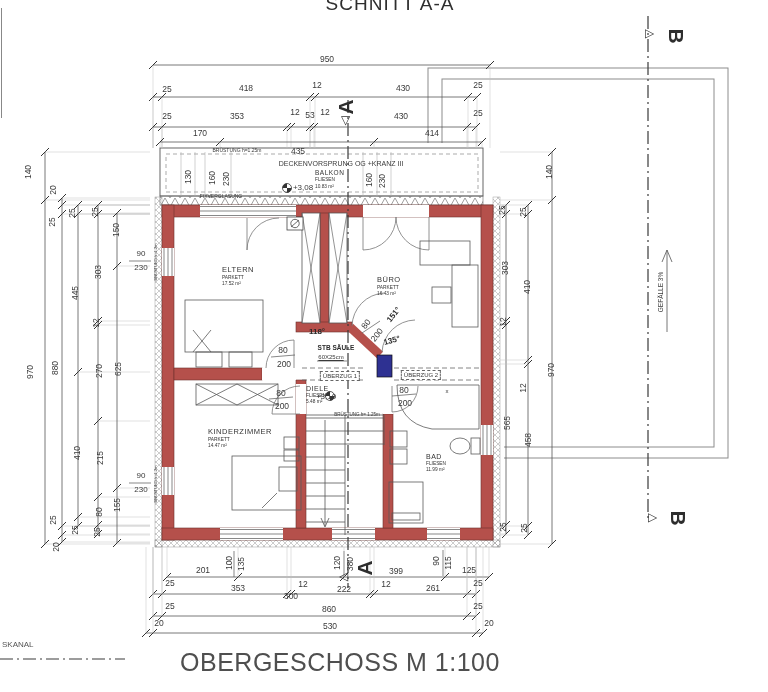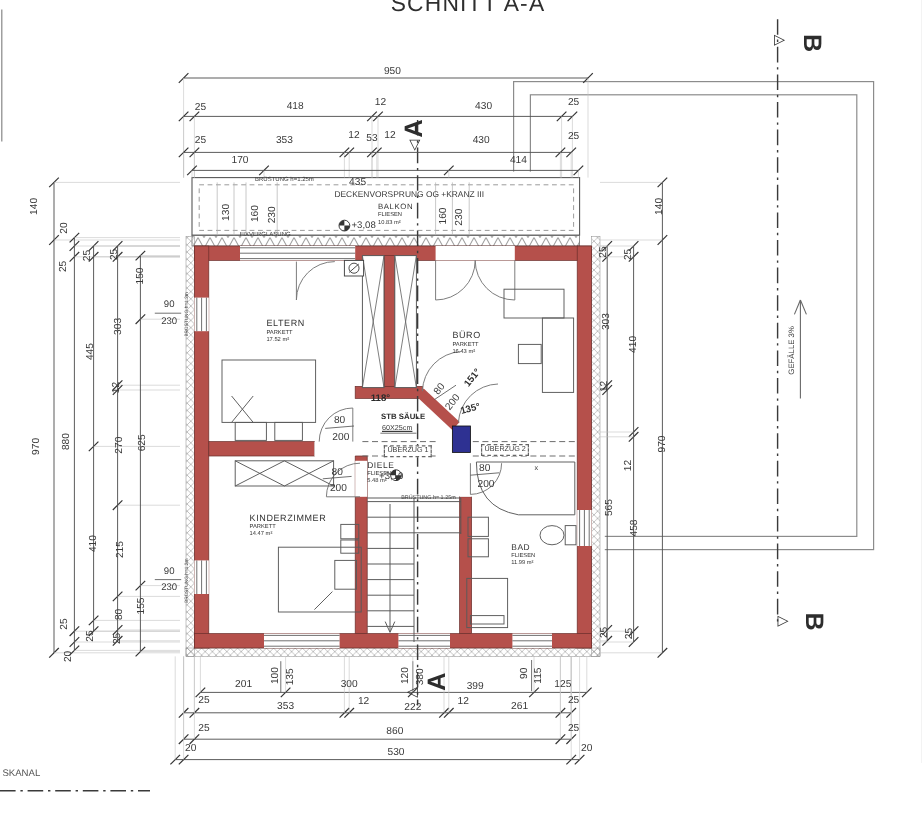--- a/index.html
+++ b/index.html
@@ -432,20 +432,21 @@
         <line x1="149" y1="637" x2="157" y2="629" stroke="#333" stroke-width="1"></line>
         <line x1="153" y1="547" x2="153" y2="633" stroke="#c2c2c2" stroke-width="0.5"></line>
         <line x1="472" y1="637" x2="480" y2="629" stroke="#333" stroke-width="1"></line>
         <line x1="476" y1="547" x2="476" y2="633" stroke="#c2c2c2" stroke-width="0.5"></line>
         <line x1="479" y1="637" x2="487" y2="629" stroke="#333" stroke-width="1"></line>
         <line x1="483" y1="547" x2="483" y2="633" stroke="#c2c2c2" stroke-width="0.5"></line>
       </g>
   </svg>
 
   <div class="title-top">SCHNITT A-A</div>
+  <div class="title-bottom">OBERGESCHOSS  M 1:100</div>
   <div class="skanal">SKANAL</div>
 
   <div class="room balkon" style="left:315px;top:169px;">
     <div class="rn">BALKON</div>
     <div class="rs">FLIESEN</div>
     <div class="rs">10.83 m²</div>
   </div>
   <div class="room" style="left:222px;top:265px;">
     <div class="rn">ELTERN</div>
     <div class="rs">PARKETT</div>
@@ -547,21 +548,21 @@
       <div class="lbl" style="left: 549px; top: 172px; transform: translate(-50%, -50%) rotate(-90deg);">140</div>
       <div class="lbl" style="left: 551px; top: 370px; transform: translate(-50%, -50%) rotate(-90deg);">970</div>
       <div class="lbl" style="left: 661px; top: 292px; font-size: 6.5px; transform: translate(-50%, -50%) rotate(-90deg);">GEFÄLLE 3%</div>
       <div class="lbl" style="left: 229px; top: 563px; transform: translate(-50%, -50%) rotate(-90deg);">100</div>
       <div class="lbl" style="left: 241px; top: 564px; transform: translate(-50%, -50%) rotate(-90deg);">135</div>
       <div class="lbl" style="left: 337px; top: 563px; transform: translate(-50%, -50%) rotate(-90deg);">120</div>
       <div class="lbl" style="left: 350px; top: 564px; transform: translate(-50%, -50%) rotate(-90deg);">380</div>
       <div class="lbl" style="left: 436px; top: 561px; transform: translate(-50%, -50%) rotate(-90deg);">90</div>
       <div class="lbl" style="left: 448px; top: 563px; transform: translate(-50%, -50%) rotate(-90deg);">115</div>
       <div class="lbl" style="left: 203px; top: 570px;">201</div>
-      <div class="lbl" style="left: 291px; top: 570px;">300</div>
+      <div class="lbl" style="left: 291px; top: 596px;">300</div>
       <div class="lbl" style="left: 396px; top: 571px;">399</div>
       <div class="lbl" style="left: 469px; top: 570px;">125</div>
       <div class="lbl" style="left: 170px; top: 583px;">25</div>
       <div class="lbl" style="left: 238px; top: 588px;">353</div>
       <div class="lbl" style="left: 303px; top: 584px;">12</div>
       <div class="lbl" style="left: 344px; top: 589px;">222</div>
       <div class="lbl" style="left: 386px; top: 584px;">12</div>
       <div class="lbl" style="left: 433px; top: 588px;">261</div>
       <div class="lbl" style="left: 478px; top: 583px;">25</div>
       <div class="lbl" style="left: 170px; top: 606px;">25</div>

